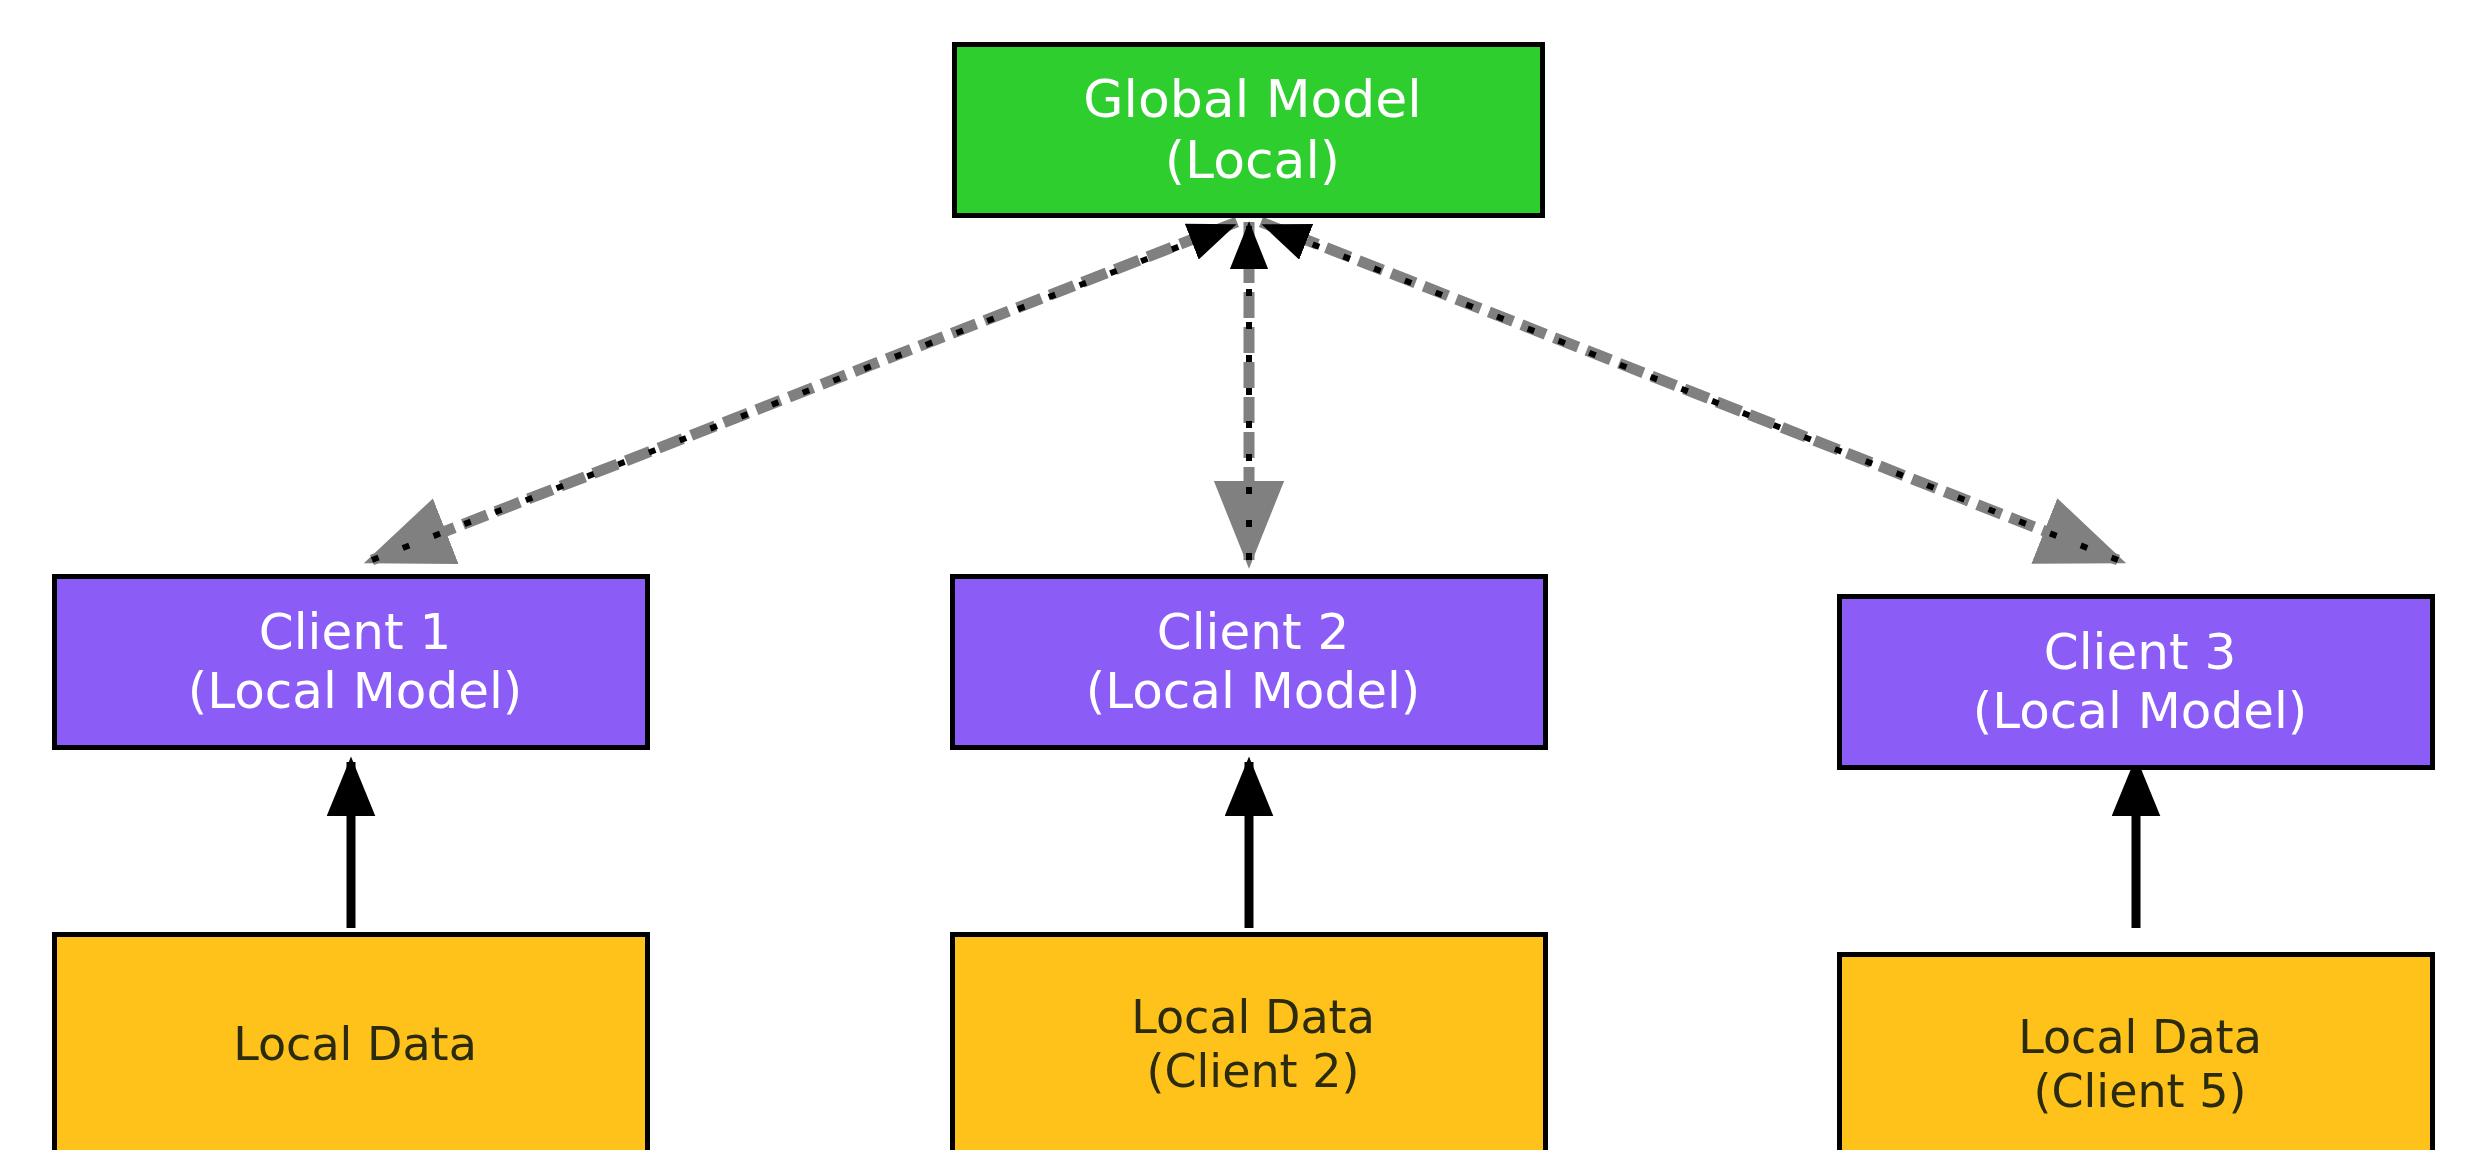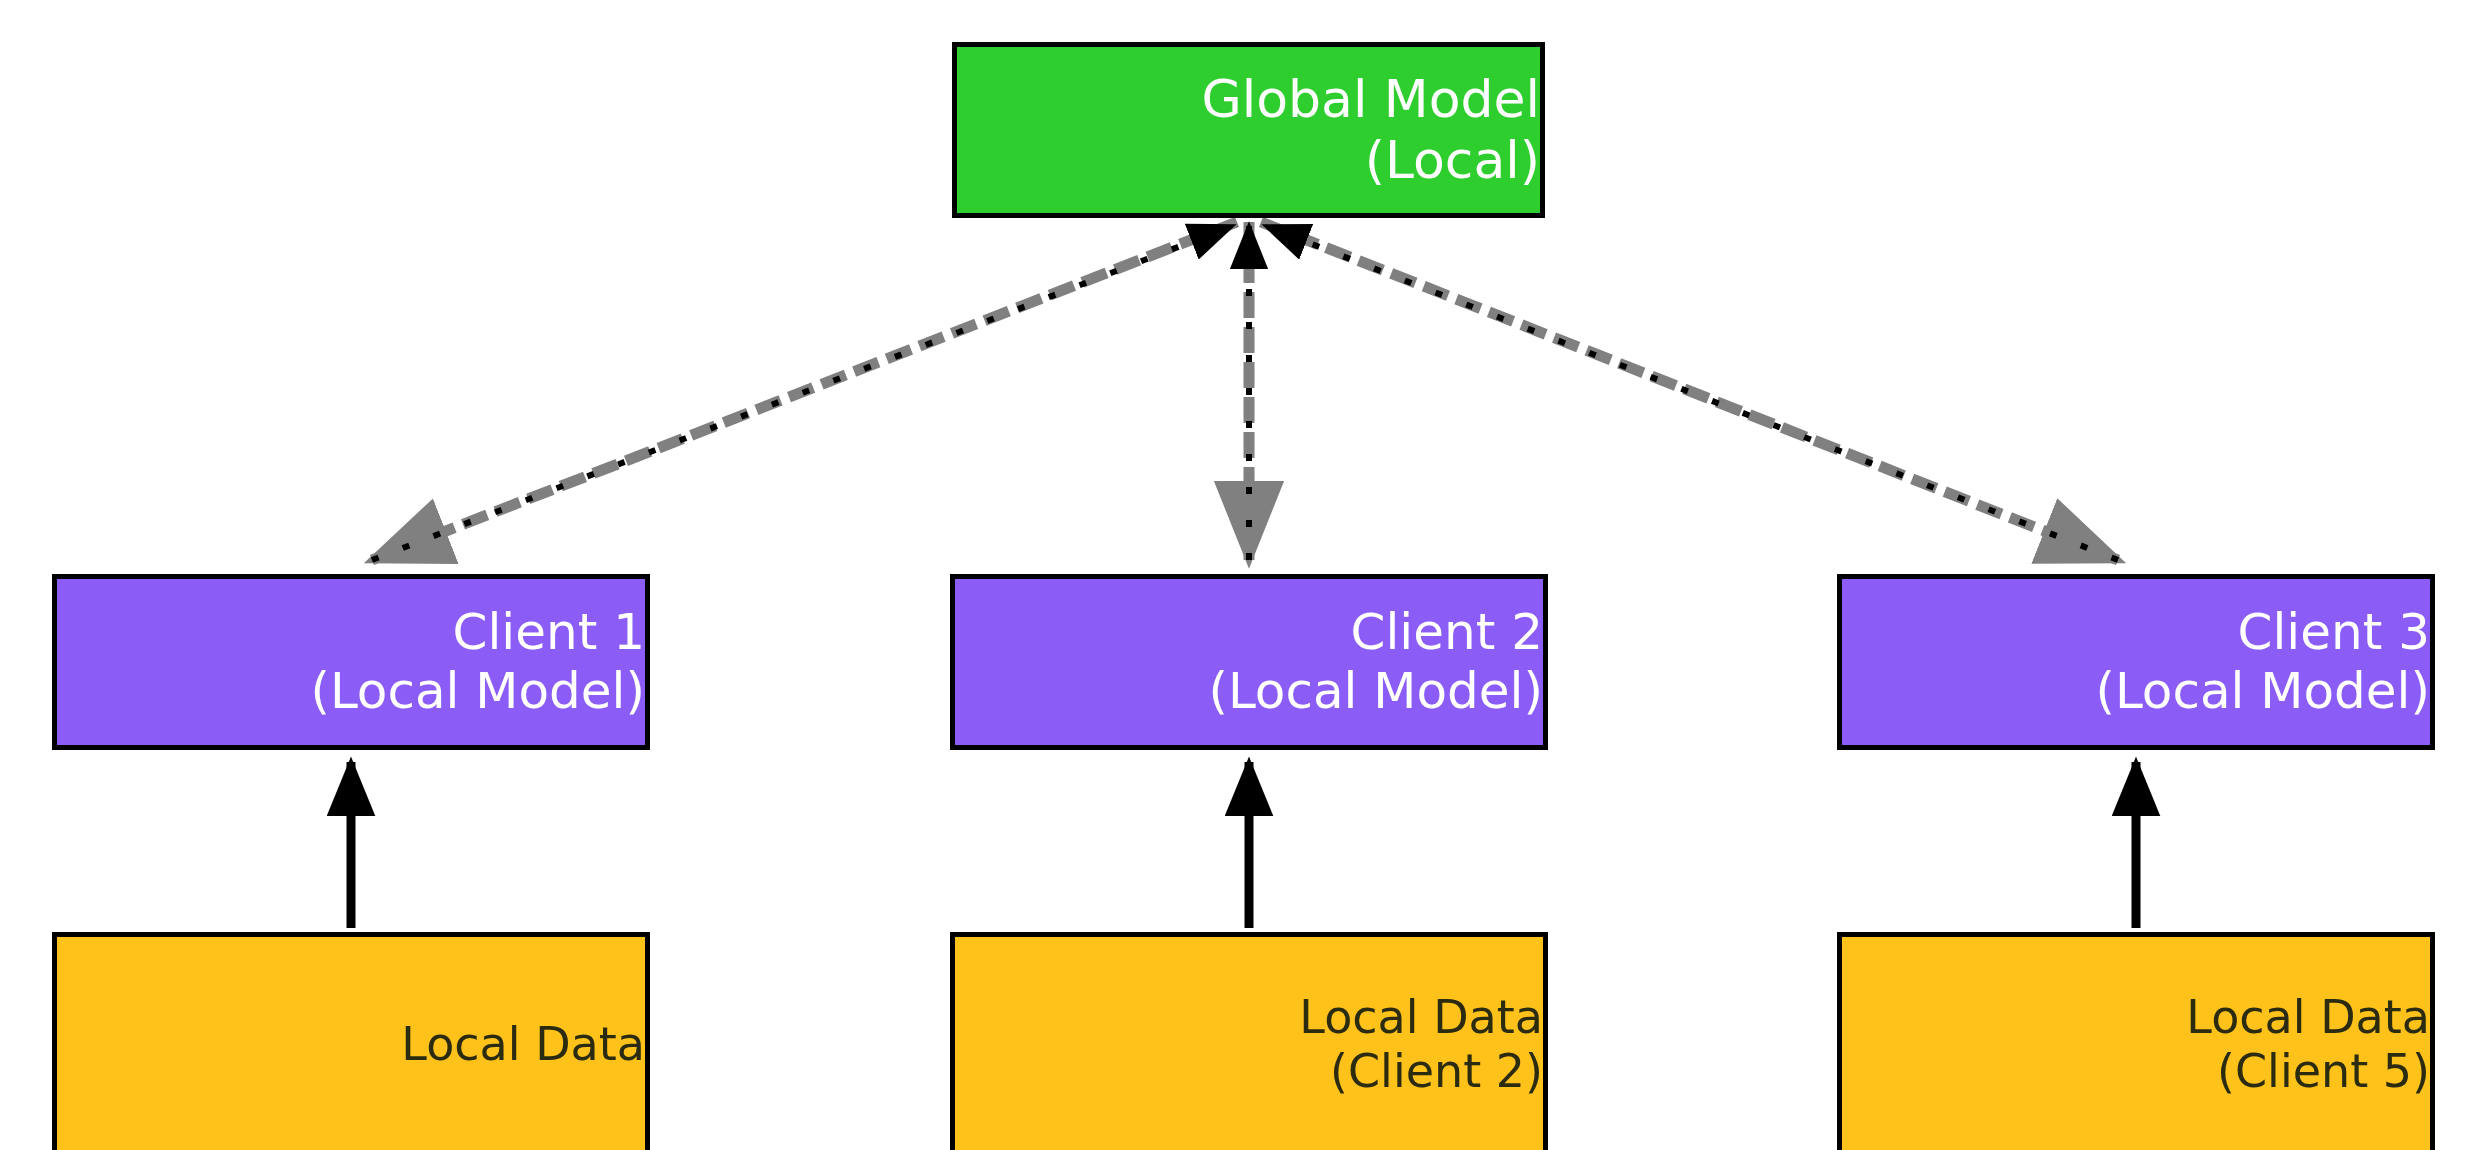--- a/index.html
+++ b/index.html
@@ -25,21 +25,21 @@
     width: 2492px;
     height: 1150px;
     pointer-events: none;
   }
   .node {
     position: absolute;
     box-sizing: border-box;
     border: 5px solid #000000;
     display: flex;
     flex-direction: column;
-    align-items: flex-end;
+    align-items: center;
     justify-content: center;
     line-height: 1.18;
     text-align: center;
     z-index: 5;
     padding-left: 8px;
   }
   .node .line1,
   .node .line2 {
     display: block;
     white-space: pre;
@@ -64,21 +64,21 @@
   .node-data {
     top: 932px;
     width: 598px;
     height: 224px;
     background: #FFC21A;
     color: #2B2B10;
     font-size: 46px;
   }
   .col1 { left: 52px; }
   .col2 { left: 950px; }
-  .col3 { left: 1837px; }
+  .col3 { left: 1837px; margin-top: 20px; }
 </style>
 </head>
 <body>
 
 <div id="canvas">
 
   <svg id="edge-layer" viewBox="0 0 2492 1150" width="2492" height="1150" xmlns="http://www.w3.org/2000/svg">
     <defs>
       <marker id="arrow-gray" markerWidth="9" markerHeight="9" refX="7.2" refY="3.2" orient="auto" markerUnits="strokeWidth">
         <path d="M0,0 L8,3.2 L0,6.4 z" fill="#808080"></path>

